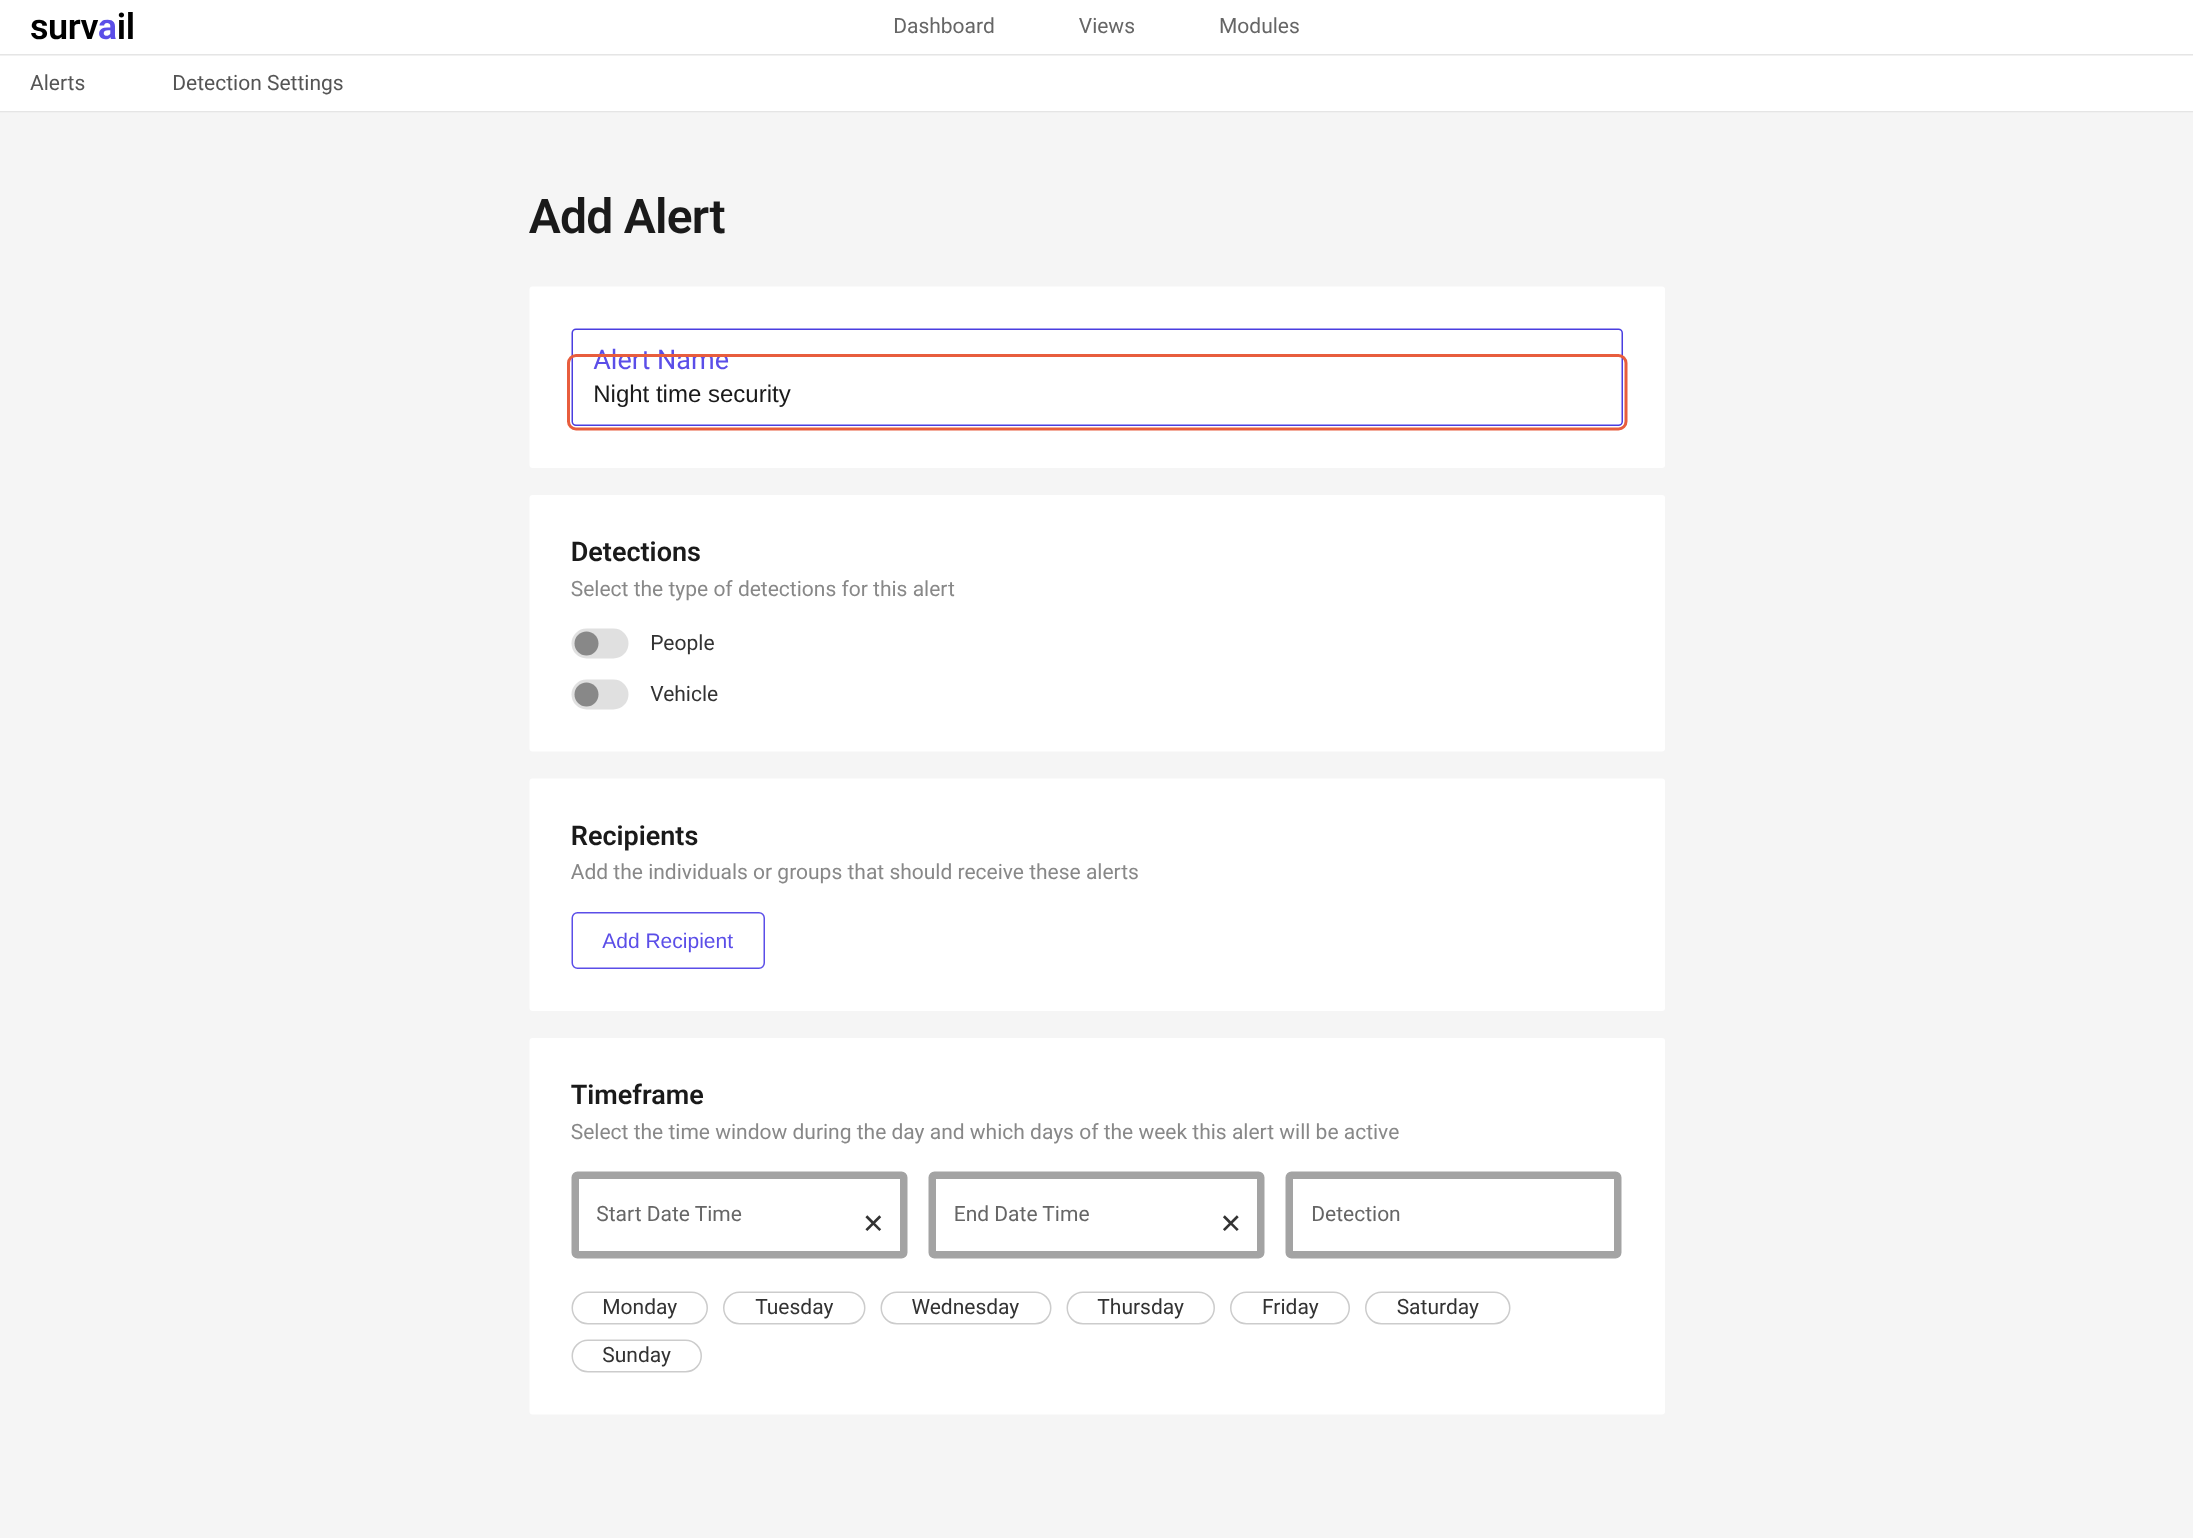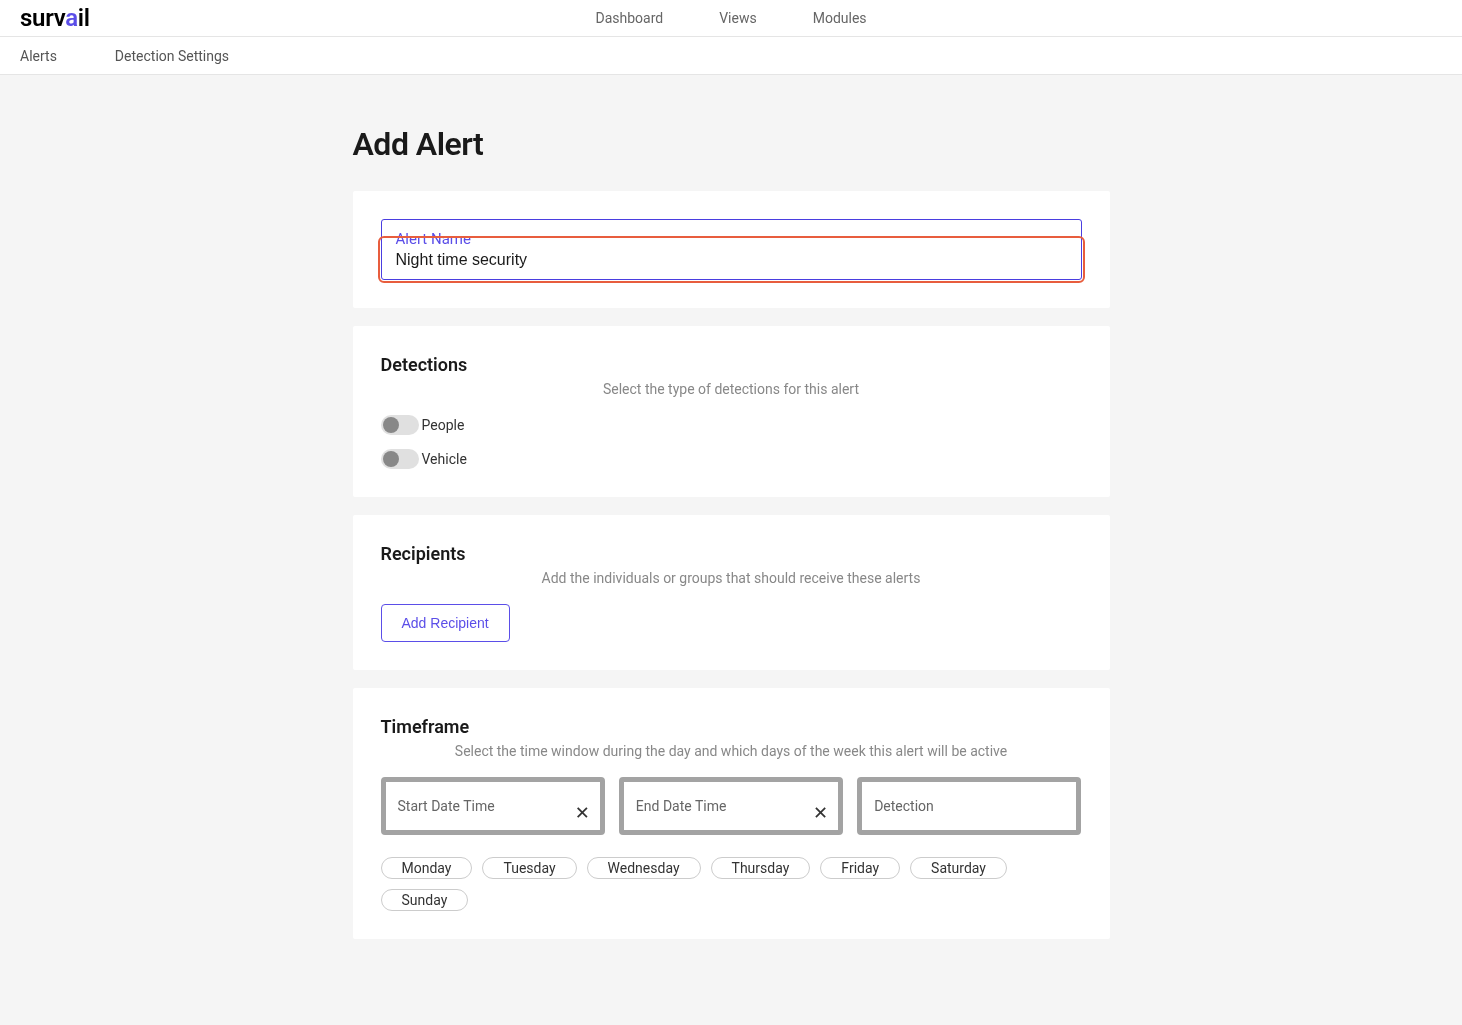--- a/index.html
+++ b/index.html
@@ -86,21 +86,21 @@
   position: absolute;
   top: 16px;
   left: -4px;
   right: -4px;
   bottom: -4px;
   border: 2px solid #e85d3d;
   border-radius: 6px;
   pointer-events: none;
 }
 .field-label {
-  font-size: 15px;
+  font-size: 18px;
   color: #5b4ee8;
   display: block;
   margin-bottom: 2px;
 }
 .field-input {
   border: none;
   outline: none;
   font-size: 16px;
   width: 100%;
   color: #1a1a1a;
@@ -109,26 +109,25 @@
 .section-title {
   font-size: 18px;
   font-weight: 600;
   color: #1a1a1a;
   margin-bottom: 6px;
 }
 .section-desc {
   font-size: 14px;
   color: #888;
   margin-bottom: 18px;
-  text-align: center;
 }
 .toggle-row {
   display: flex;
   align-items: center;
-  gap: 3px;
+  gap: 15px;
   margin-bottom: 14px;
 }
 .toggle {
   width: 38px;
   height: 20px;
   background: #e0e0e0;
   border-radius: 20px;
   position: relative;
   cursor: pointer;
 }

